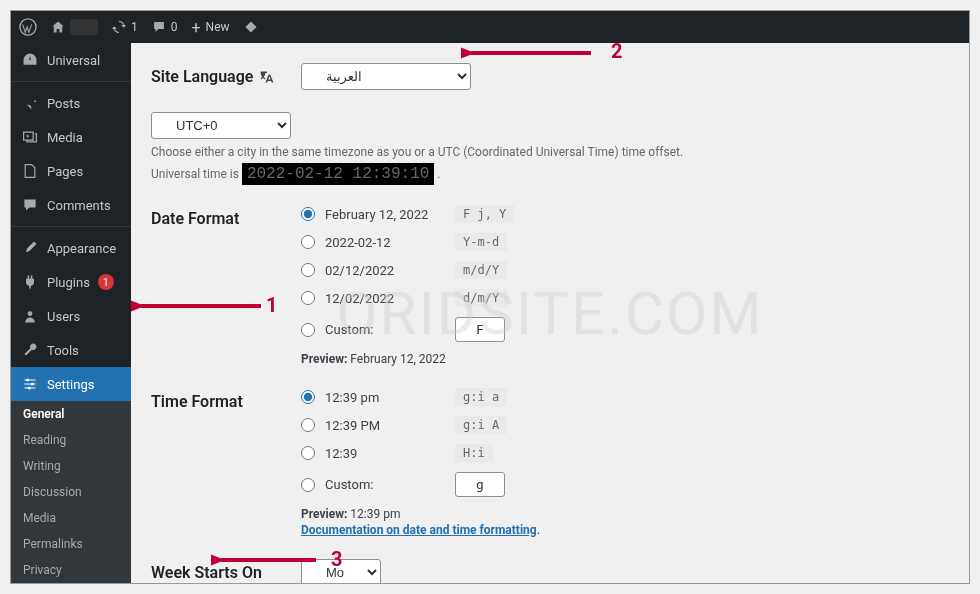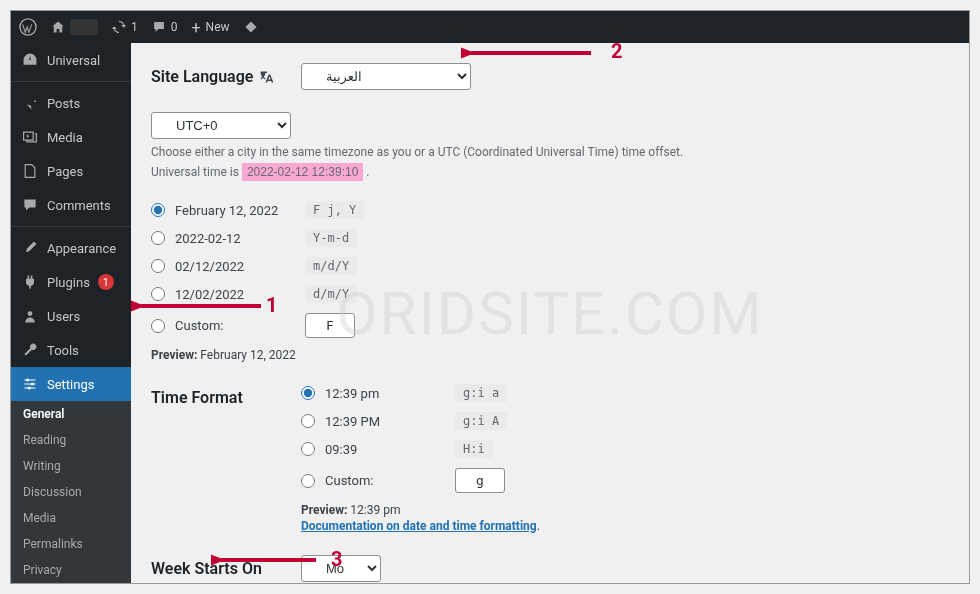--- a/index.html
+++ b/index.html
@@ -20,21 +20,21 @@
     .submenu-item.current { color: #fff; font-weight: 600; }
     .sep { border-top: 1px solid #32373c; margin: 4px 0; }
     .content { flex: 1; background: #f0f0f1; padding: 20px 20px; overflow: auto; position: relative; }
     .form-row { display: flex; align-items: flex-start; margin-bottom: 22px; }
     .form-label { width: 150px; font-weight: 600; font-size: 16px; color: #1d2327; padding-top: 4px; display: flex; align-items: center; gap: 6px; }
     .form-field { flex: 1; }
     select, input[type=text] { border: 1px solid #8c8f94; border-radius: 3px; padding: 4px 20px; font-size: 13px; background: #fff; color: #2c3338; }
     .wide-select { width: 170px; }
     .tz-select { width: 140px; }
     .desc { color: #646970; font-size: 12px; margin-top: 6px; }
-    .utime code { background: #f9a8d4; padding: 2px 5px; font-family: Liberation Sans, sans-serif; font-size: 12px; }
+    .utime code { background: #000000; padding: 2px 5px; font-family: Liberation Mono, monospace; font-size: 16px; }
     .radio-row { display: flex; align-items: center; gap: 10px; margin-bottom: 10px; font-size: 13px; }
     .radio-row input[type=radio] { accent-color: #2271b1; width: 14px; height: 14px; }
     .radio-row .label-text { width: 120px; }
     .fmt-code { background: #eaeaea; padding: 2px 8px; font-family: monospace; font-size: 12px; color: #646970; }
     .fmt-input { width: 50px; border: 1px solid #8c8f94; border-radius: 3px; padding: 3px 6px; font-size: 12px; font-family: monospace; }
     .preview { font-size: 12px; margin-top: 4px; }
     .doclink { color: #2271b1; text-decoration: underline; font-size: 12px; display: inline-block; margin-top: 2px; font-weight: bold; }
     .watermark { position: absolute; top: 50%; left: 50%; transform: translate(-50%, -50%); font-size: 60px; color: rgba(200,200,200,0.35); font-weight: 400; letter-spacing: 2px; pointer-events: none; white-space: nowrap; }
     svg { display: block; }
     .arrow { position: absolute; pointer-events: none; }
@@ -212,20 +212,21 @@
             <option>UTC+0</option>
           </select>
           <div class="desc">Choose either a city in the same timezone as you or a UTC (Coordinated Universal Time) time offset.</div>
           <div class="desc utime">
             <span>Universal time is </span><code>2022-02-12 12:39:10</code> .
           </div>
         </div>
       </div>
 
       <div class="form-row">
+        <div class="form-label">Date Format</div>
         <div class="form-field">
           <label class="radio-row">
             <input type="radio" name="df" checked="" style="">
             <span class="label-text">February 12, 2022</span>
             <span class="fmt-code">F j, Y</span>
           </label>
           <label class="radio-row">
             <input type="radio" name="df" style="">
             <span class="label-text">2022-02-12</span>
             <span class="fmt-code">Y-m-d</span>
@@ -259,21 +260,21 @@
             <span class="label-text">12:39 pm</span>
             <span class="fmt-code">g:i a</span>
           </label>
           <label class="radio-row">
             <input type="radio" name="tf" style="">
             <span class="label-text">12:39 PM</span>
             <span class="fmt-code">g:i A</span>
           </label>
           <label class="radio-row">
             <input type="radio" name="tf" style="">
-            <span class="label-text">09:39</span>
+            <span class="label-text">12:39</span>
             <span class="fmt-code">H:i</span>
           </label>
           <label class="radio-row">
             <input type="radio" name="tf" style="">
             <span class="label-text">Custom:</span>
             <input type="text" class="fmt-input" value="g:i a" style="">
           </label>
           <div class="preview">
             <strong>Preview:</strong> <span>12:39 pm</span>
           </div>

